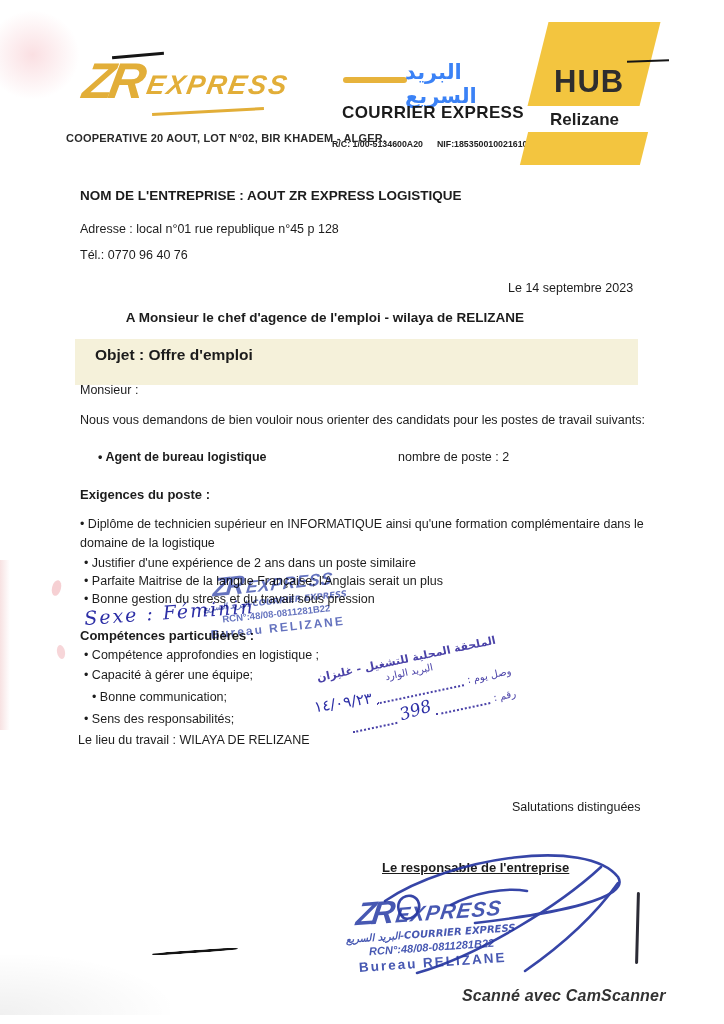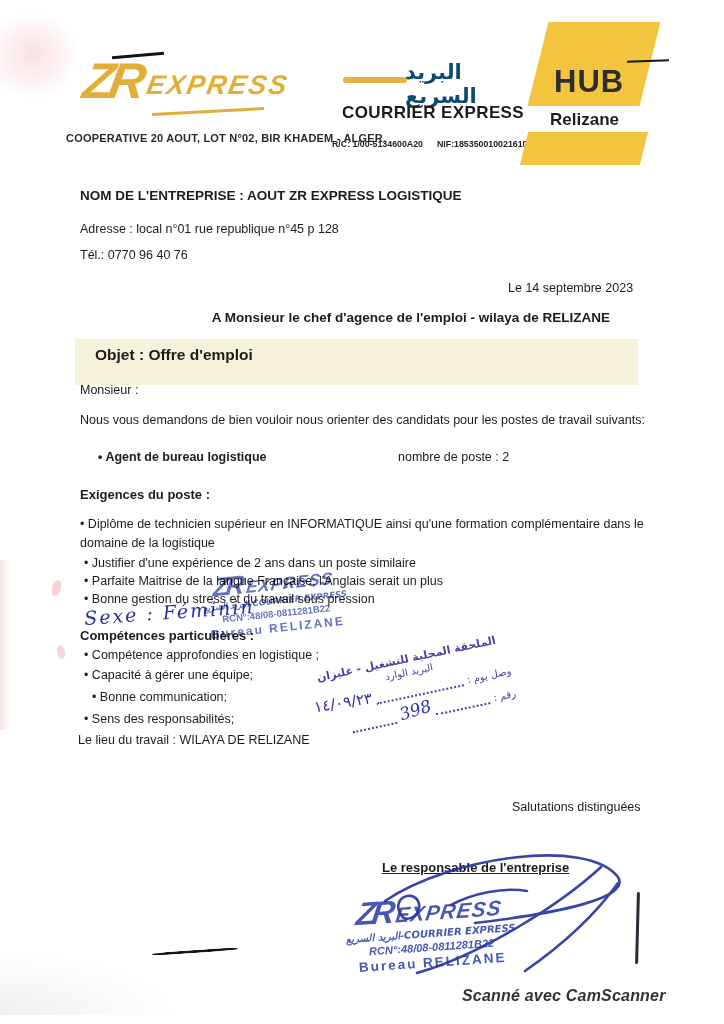--- a/index.html
+++ b/index.html
@@ -12,34 +12,34 @@
   
   .pen-mark{border-top:3px solid #151515;}
   .gold{color:#e2ae38;}
   .zr-big{font-style:italic;font-weight:800;font-size:50px;letter-spacing:-5px;
           transform:skewX(-10deg);display:inline-block;line-height:1;}
   .zr-express-word{font-style:italic;font-weight:700;font-size:27px;letter-spacing:2px;
           transform:skewX(-10deg);display:inline-block;line-height:1;}
   .logo-underline{height:3px;background:#e2ae38;transform:rotate(-3deg);}
   .coop{font-size:11px;font-weight:700;color:#2a2a2a;letter-spacing:.2px;}
   .arabic{font-family:"DejaVu Sans",sans-serif;direction:rtl;}
-  .arabic-title{font-size:21px;font-weight:700;color:#0c4a6e;}
+  .arabic-title{font-size:21px;font-weight:700;color:#3b82f6;}
   .gold-dash{background:#e7b33c;border-radius:3px;}
   .courrier{font-size:17px;font-weight:700;letter-spacing:.4px;color:#1b1b1b;}
   .rc-line{font-size:8.8px;font-weight:700;color:#222;display:flex;gap:14px;white-space:nowrap;}
   .hub-par{background:#f3c53f;transform:skewX(-14deg);}
   .hub-word{font-size:31px;font-weight:700;color:#2e2e2e;letter-spacing:1px;}
   .hub-city{font-size:17px;font-weight:700;color:#1f1f1f;}
   
   .b{font-weight:700;}
   .t12{font-size:12.5px;}
   .t13{font-size:13.5px;}
   .subject-bar{background:#f5f1da;}
   .subject-text{font-size:15.5px;font-weight:700;line-height:32px;padding-left:20px;}
-  .center{text-align:right;}
+  .center{text-align:center;}
   .wrapblock{line-height:1.55;}
   
   .stamp{color:#3d4fae;mix-blend-mode:multiply;}
   .stamp .zr-s{font-style:italic;font-weight:800;letter-spacing:0;transform:skewX(-12deg);display:inline-block;line-height:1;}
   .stamp-line{font-weight:700;white-space:nowrap;}
   .registry{color:#4a42a8;font-family:"DejaVu Sans",sans-serif;direction:rtl;}
   .registry .row{display:flex;direction:rtl;align-items:flex-end;gap:4px;white-space:nowrap;}
   .dotted{border-bottom:2px dotted #4a42a8;flex:1;min-width:40px;height:12px;}
   .hand{color:#2d2fa6;font-family:"DejaVu Serif",serif;font-style:italic;}
   .sig-svg{stroke:#2636a0;fill:none;stroke-width:2.6;stroke-linecap:round;opacity:.92;}

